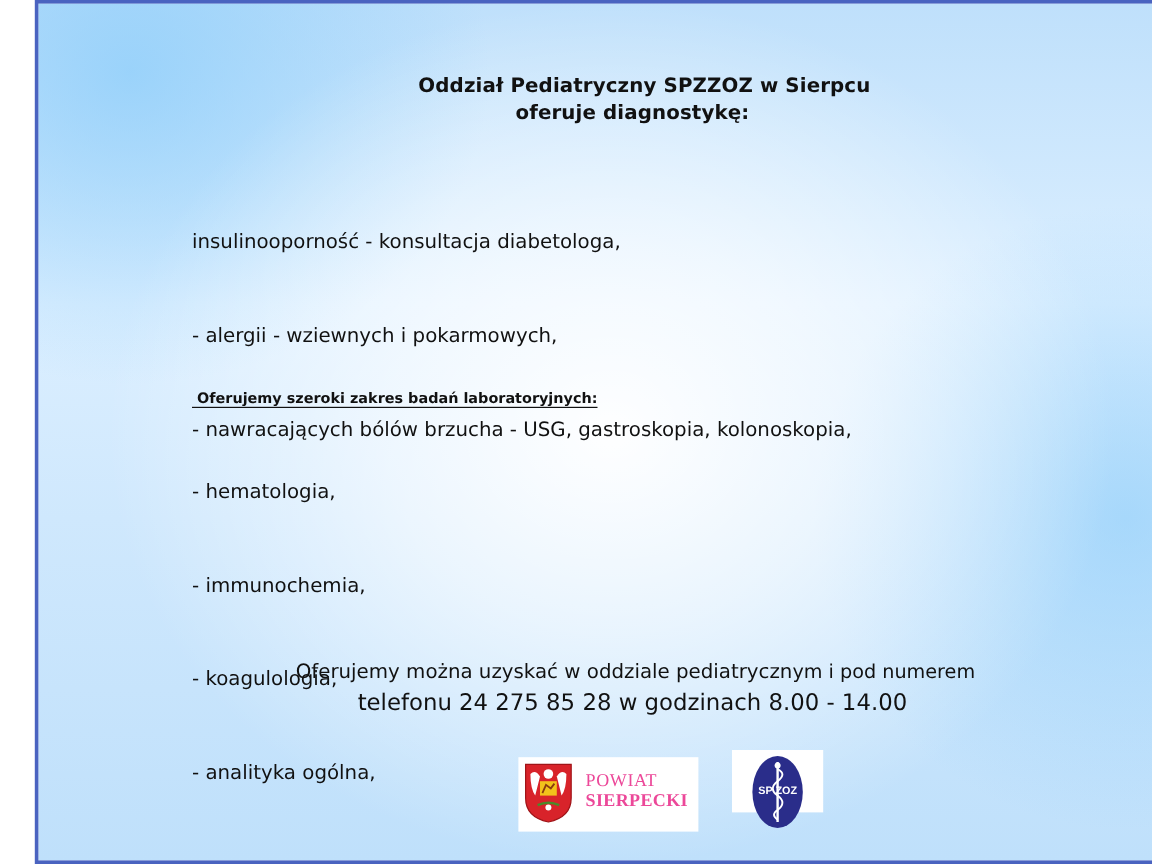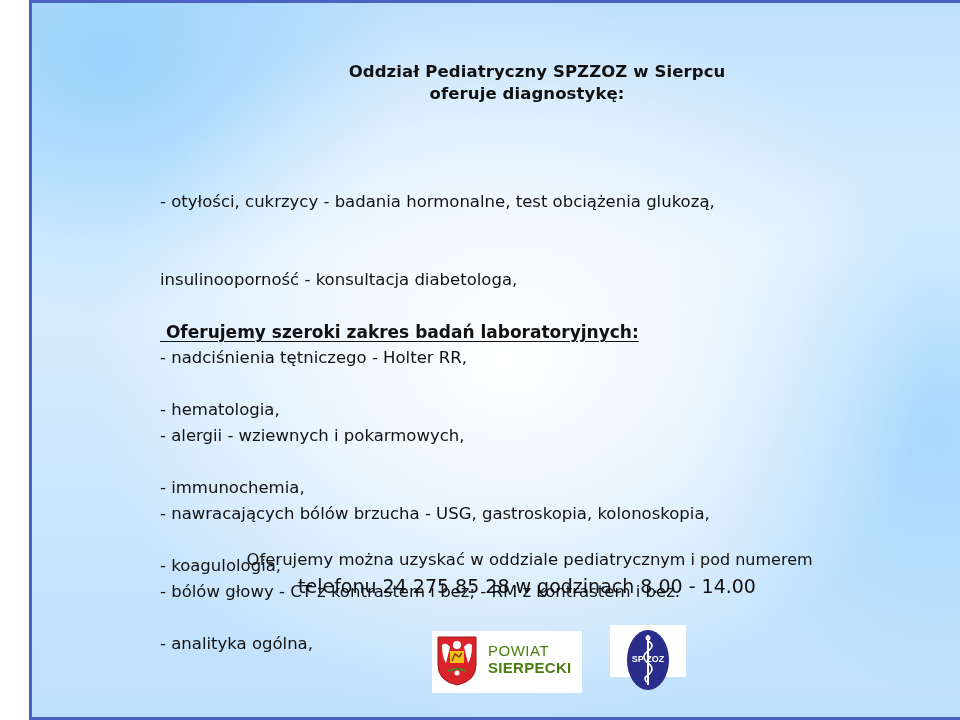--- a/index.html
+++ b/index.html
@@ -43,21 +43,21 @@
       left: 128px;
       top: 134px;
       font-size: 16.5px;
       line-height: 26px;
       white-space: pre;
     }
     .lab-heading {
       position: absolute;
       left: 128px;
       top: 318px;
-      font-size: 17px;
+      font-size: 12px;
       line-height: 22px;
       font-weight: bold;
       text-decoration: underline;
       text-underline-offset: 3px;
       white-space: pre;
     }
     .lab-list {
       position: absolute;
       left: 128px;
       top: 342px;
@@ -102,22 +102,22 @@
       position: absolute;
       left: 4px;
       top: 4px;
       width: 42px;
       height: 52px;
     }
     .powiat-text {
       position: absolute;
       left: 56px;
       top: 12px;
-      font-family: Liberation Sans, sans-serif;
-      color: #4d7c0f;
+      font-family: Liberation Serif, serif;
+      color: #ec4899;
     }
     .powiat-text .p1 {
       font-size: 15px;
       letter-spacing: 0.5px;
       line-height: 16px;
     }
     .powiat-text .p2 {
       font-size: 15px;
       font-weight: bold;
       letter-spacing: 0.3px;
@@ -143,26 +143,23 @@
 <body>
 
 <div class="slide">
 
   <div class="title-block">
     <div class="line1">Oddział Pediatryczny  SPZZOZ w Sierpcu</div>
     <div class="line2">oferuje diagnostykę:</div>
   </div>
 
   <div class="diag-list">
-    <div>- otyłości, cukrzycy - badania hormonalne, test obciążenia glukozą,</div>
     <div>insulinooporność - konsultacja diabetologa,</div>
-    <div>- nadciśnienia tętniczego - Holter RR,</div>
     <div>- alergii - wziewnych i pokarmowych,</div>
     <div>- nawracających bólów brzucha - USG, gastroskopia, kolonoskopia,</div>
-    <div>- bólów głowy - CT z kontrastem i bez; - RM z kontrastem i bez.</div>
   </div>
 
   <div class="lab-heading"> Oferujemy szeroki zakres badań laboratoryjnych:</div>
 
   <div class="lab-list">
     <div>- hematologia,</div>
     <div>- immunochemia,</div>
     <div>- koagulologia,</div>
     <div>- analityka ogólna,</div>
     

